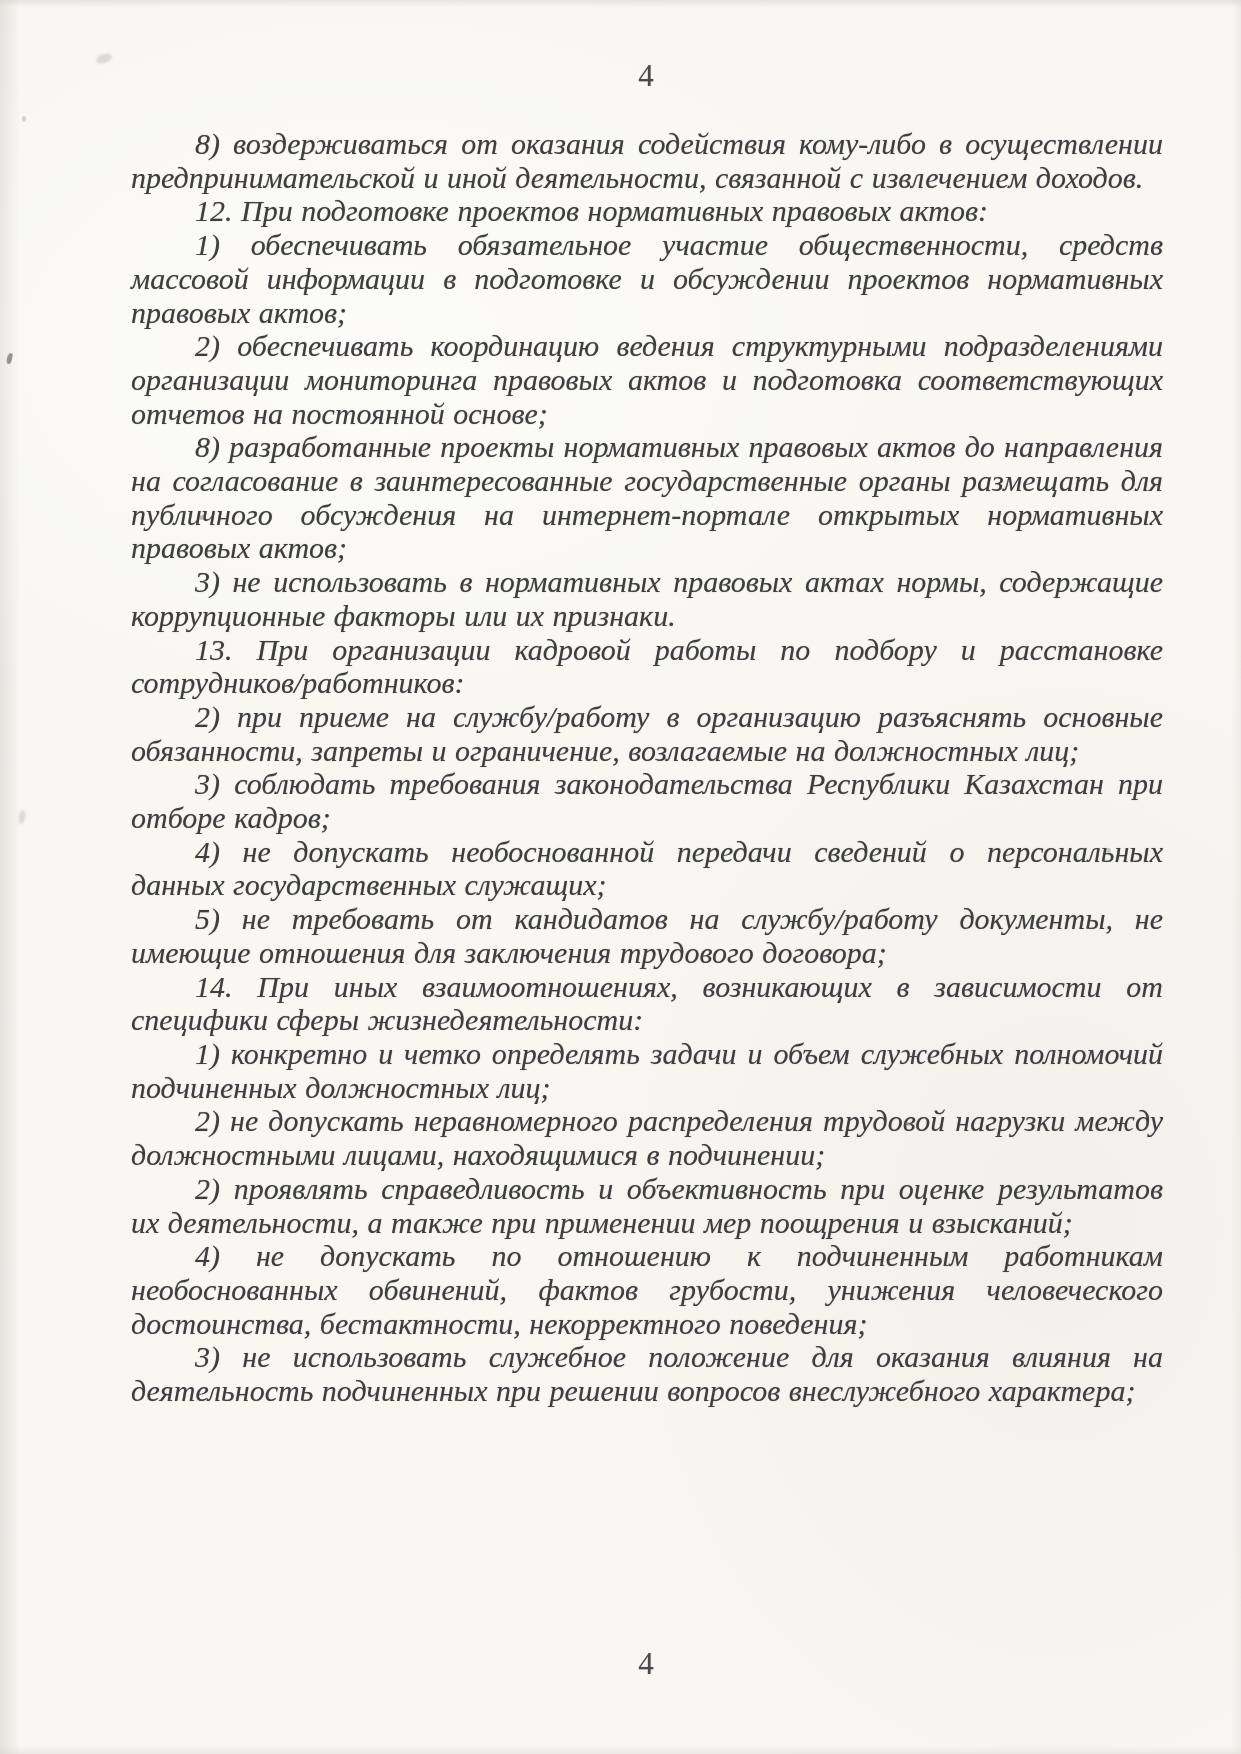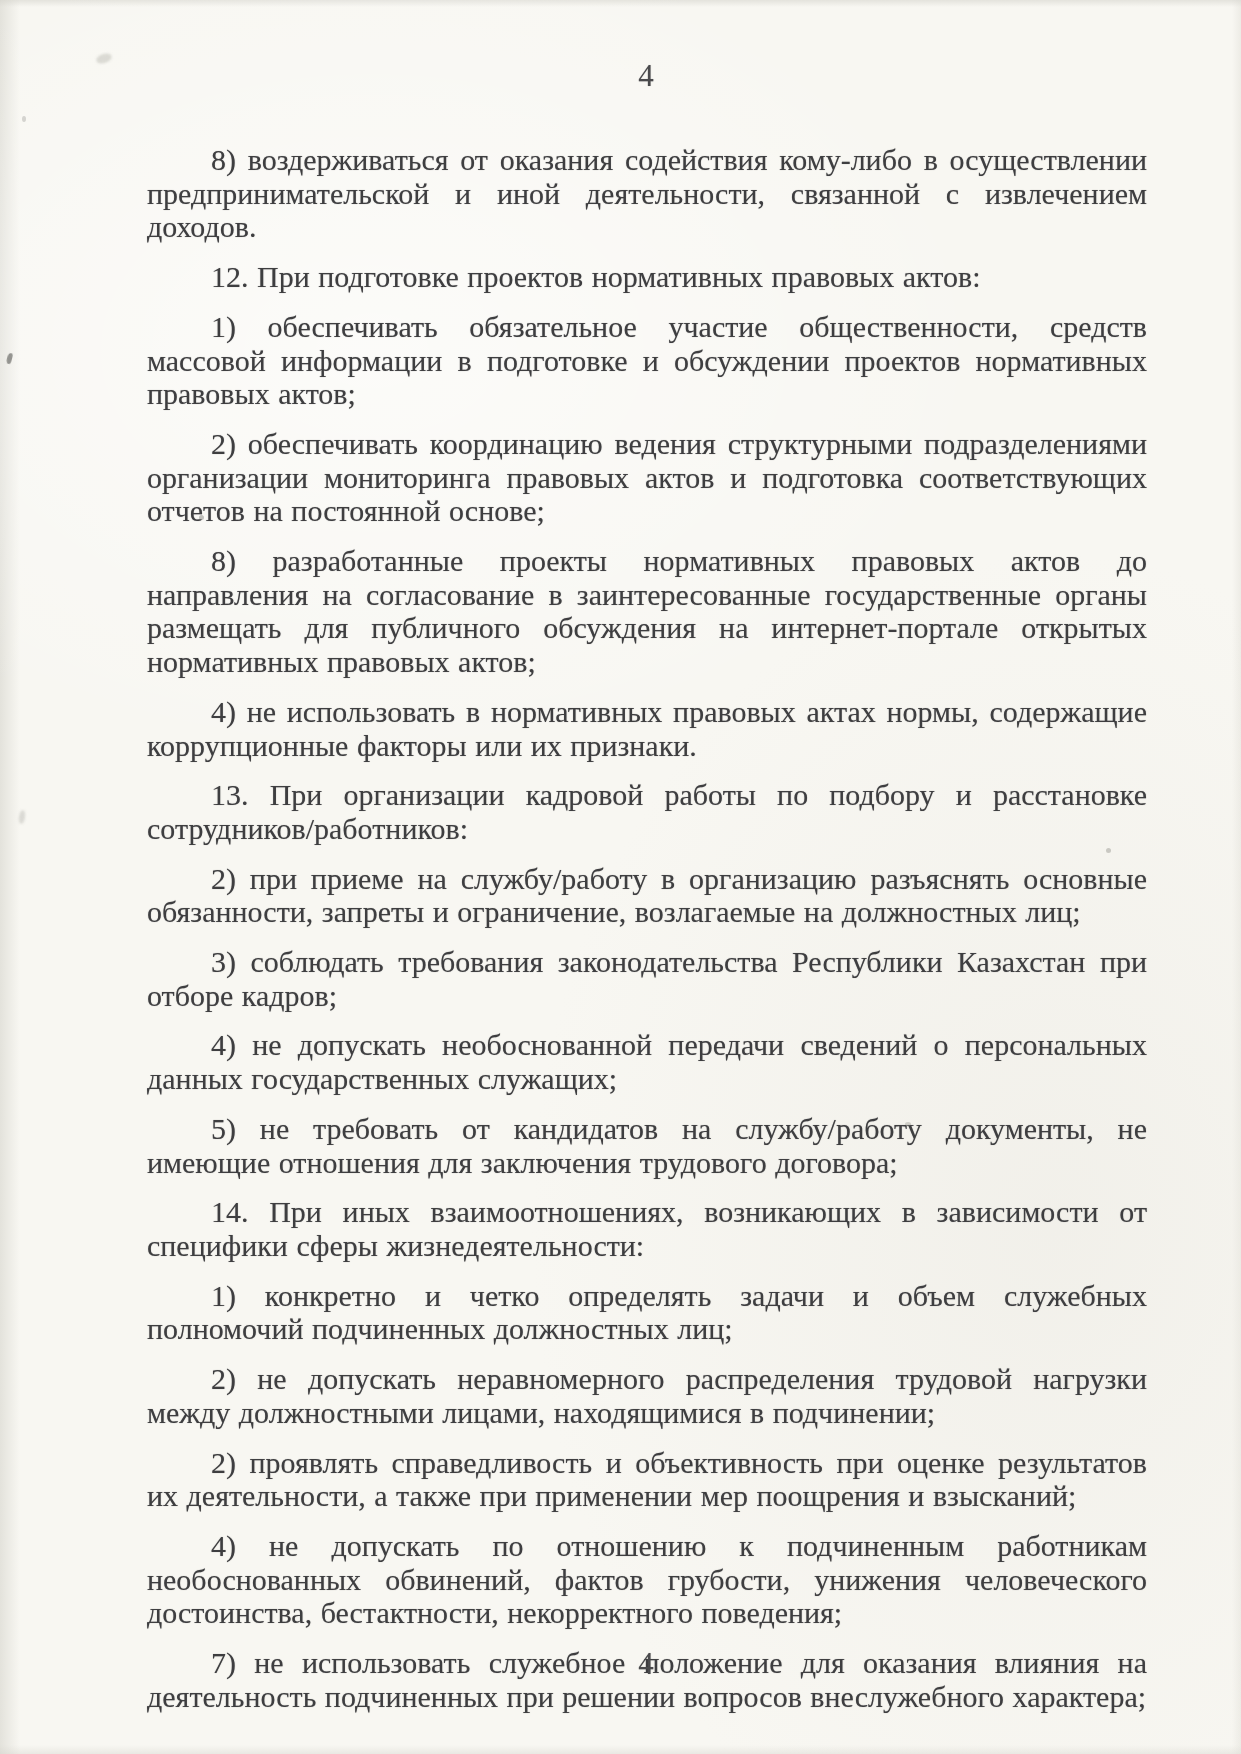--- a/index.html
+++ b/index.html
@@ -42,23 +42,24 @@
     left: 131px;
     top: 127px;
     width: 1032px;
     font-size: 30px;
     line-height: 33.7px;
     text-align: justify;
     text-shadow: 0 0 1px rgba(62,62,64,0.45);
     word-spacing: 1px;
   }
   .doc-body p {
-    margin: 16px;
+    margin: 0;
     padding: 0;
     text-indent: 64px;
+    font-style: italic;
   }
   
   .speck {
     position: absolute;
     background: rgba(110,110,105,0.45);
     border-radius: 50%;
     filter: blur(0.6px);
   }
   .speck.smudge-top-left   { left: 96px;  top: 54px;   width: 16px; height: 9px;  background: rgba(150,150,140,0.3); transform: rotate(-18deg); filter: blur(1.2px); }
   .speck.tick-left-upper   { left: 22px;  top: 116px;  width: 4px;  height: 6px;  background: rgba(130,130,125,0.3); }
@@ -74,32 +75,32 @@
 <div class="scan-page">
 
   <div class="page-num top">4</div>
 
   <div class="doc-body">
     <p>8) воздерживаться от оказания содействия кому-либо в осуществлении предпринимательской и иной деятельности, связанной с извлечением доходов.</p>
     <p>12. При подготовке проектов нормативных правовых актов:</p>
     <p>1) обеспечивать обязательное участие общественности, средств массовой информации в подготовке и обсуждении проектов нормативных правовых актов;</p>
     <p>2) обеспечивать координацию ведения структурными подразделениями организации мониторинга правовых актов и подготовка соответствующих отчетов на постоянной основе;</p>
     <p>8) разработанные проекты нормативных правовых актов до направления на согласование в заинтересованные государственные органы размещать для публичного обсуждения на интернет-портале открытых нормативных правовых актов;</p>
-    <p>4) не использовать в нормативных правовых актах нормы, содержащие коррупционные факторы или их признаки.</p>
+    <p>3) не использовать в нормативных правовых актах нормы, содержащие коррупционные факторы или их признаки.</p>
     <p>13. При организации кадровой работы по подбору и расстановке сотрудников/работников:</p>
     <p>2) при приеме на службу/работу в организацию разъяснять основные обязанности, запреты и ограничение, возлагаемые на должностных лиц;</p>
     <p>3) соблюдать требования законодательства Республики Казахстан при отборе кадров;</p>
     <p>4) не допускать необоснованной передачи сведений о персональных данных государственных служащих;</p>
     <p>5) не требовать от кандидатов на службу/работу документы, не имеющие отношения для заключения трудового договора;</p>
     <p>14. При иных взаимоотношениях, возникающих в зависимости от специфики сферы жизнедеятельности:</p>
     <p>1) конкретно и четко определять задачи и объем служебных полномочий подчиненных должностных лиц;</p>
     <p>2) не допускать неравномерного распределения трудовой нагрузки между должностными лицами, находящимися в подчинении;</p>
     <p>2) проявлять справедливость и объективность при оценке результатов их деятельности, а также при применении мер поощрения и взысканий;</p>
     <p>4) не допускать по отношению к подчиненным работникам необоснованных обвинений, фактов грубости, унижения человеческого достоинства, бестактности, некорректного поведения;</p>
-    <p>7) не использовать служебное положение для оказания влияния на деятельность подчиненных при решении вопросов внеслужебного характера;</p>
+    <p>3) не использовать служебное положение для оказания влияния на деятельность подчиненных при решении вопросов внеслужебного характера;</p>
   </div>
 
   <div class="page-num bottom">4</div>
 
   <span class="speck smudge-top-left"></span>
   <span class="speck tick-left-upper"></span>
   <span class="speck comma-left-edge"></span>
   <span class="speck dot-after-aktov"></span>
   <span class="speck mark-left-mid"></span>
   <span class="speck dot-right-mid"></span>

